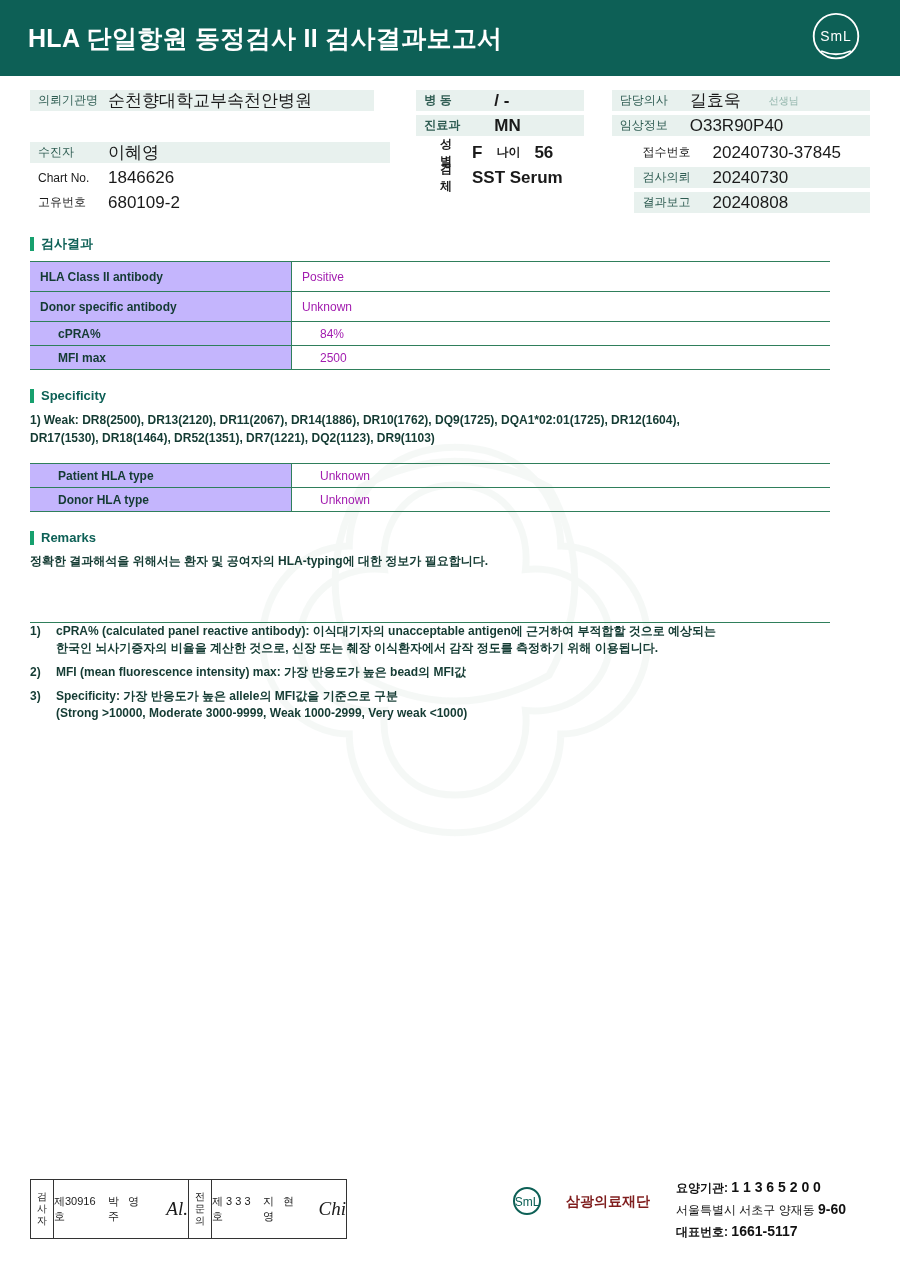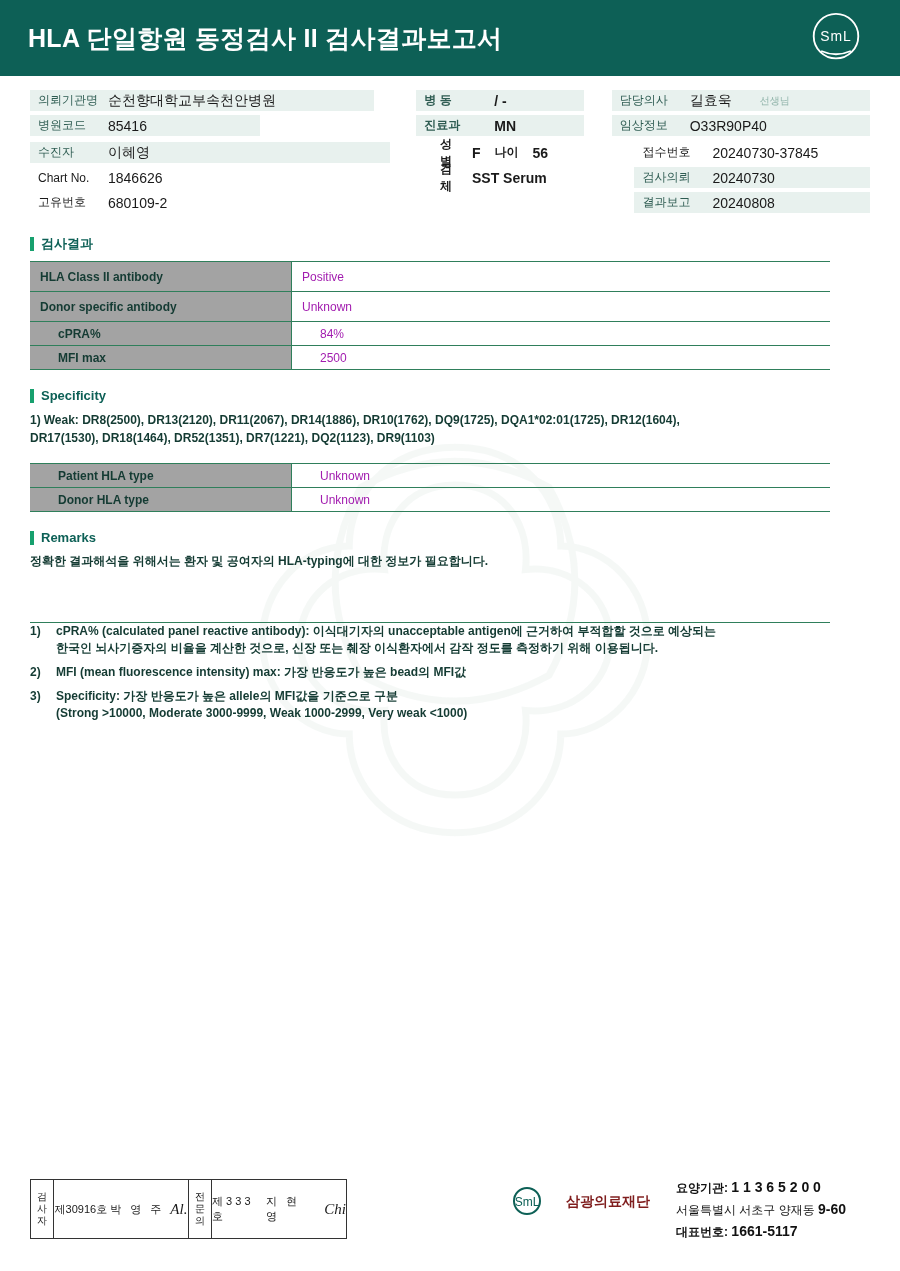--- a/index.html
+++ b/index.html
@@ -49,21 +49,21 @@
   .block-l{width:360px;}
   .block-m{width:175px;margin-left:10px;font-weight:bold;}
   .block-r{width:270px;margin-left:10px;}
   
   .bar{
     background:#e8f1ee;
     display:flex;align-items:center;
     height:21px;margin-bottom:4px;
   }
   .bar .k{color:#2e5c52;padding:0 10px 0 8px;width:78px;box-sizing:border-box;}
-  .bar .v{color:#1a1a1a;font-size:14px;}
+  .bar .v{color:#1a1a1a;font-size:17px;}
   .barw{background:transparent;}
   .barw .k{color:#1a1a1a;}
   
   .sect{margin:0 30px;position:relative;}
   .sect-title{
     display:flex;align-items:center;
     font-size:13px;font-weight:bold;color:#0d6056;
     margin:18px 0 8px 0;
   }
   .sect-title .tick{
@@ -75,21 +75,21 @@
     font-size:12px;
   }
   table.res td{
     border-top:1px solid #2f7f5b;
     border-bottom:1px solid #2f7f5b;
     padding:7px 10px;
     height:15px;
   }
   table.res td.k{
     width:205px;
-    background:#a3a3a3;
+    background:#c4b5fd;
     font-weight:bold;
     color:#143b33;
     border-right:1px solid #2f7f5b;
   }
   table.res td.v{font-weight:normal;color:#a21caf;}
   table.res tr.tight td{padding:4px 28px;}
   .spec-text{
     font-size:12px;line-height:18px;font-weight:bold;color:#143b33;
     width:800px;
   }
@@ -127,21 +127,21 @@
   }
   .stamp-cell{
     flex:1;display:flex;align-items:center;justify-content:center;
     position:relative;
   }
   .stamp-cell .nm{font-size:11px;letter-spacing:3px;}
   .stamp-cell .no{font-size:11px;}
   .stamp-inner{display:flex;flex-direction:row;align-items:center;justify-content:center;gap:3px;}
   .sig{
     font-family:"Liberation Serif","DejaVu Serif",serif;
-    font-style:italic;font-size:15px;margin-left:6px;
+    font-style:italic;font-size:19px;margin-left:6px;
   }
   .stamp-div{width:1px;background:#333;}
   .foot-logo{
     position:absolute;left:512px;top:26px;
     display:flex;align-items:center;gap:8px;
   }
   .foot-logo .ftxt{font-size:14px;font-weight:bold;color:#7f1d1d;}
   .foot-addr{
     position:absolute;left:676px;top:16px;
     font-size:12px;line-height:21px;color:#111;
@@ -174,24 +174,20 @@
 </div>
 
 <div class="info">
 
   <div class="row">
 
     <div class="block-l">
       <div class="bar">
         <span class="k">의뢰기관명</span>
         <span class="v">순천향대학교부속천안병원</span>
-      </div>
-      <div class="bar" style="width:230px">
-        <span class="k">병원코드</span>
-        <span class="v">85416</span>
       </div>
     </div>
 
     <div class="block-m" style="margin-left:42px;">
       <div class="bar">
         <span class="k">병 동</span>
         <span class="v">/ -</span>
       </div>
       <div class="bar">
         <span class="k">진료과</span>

